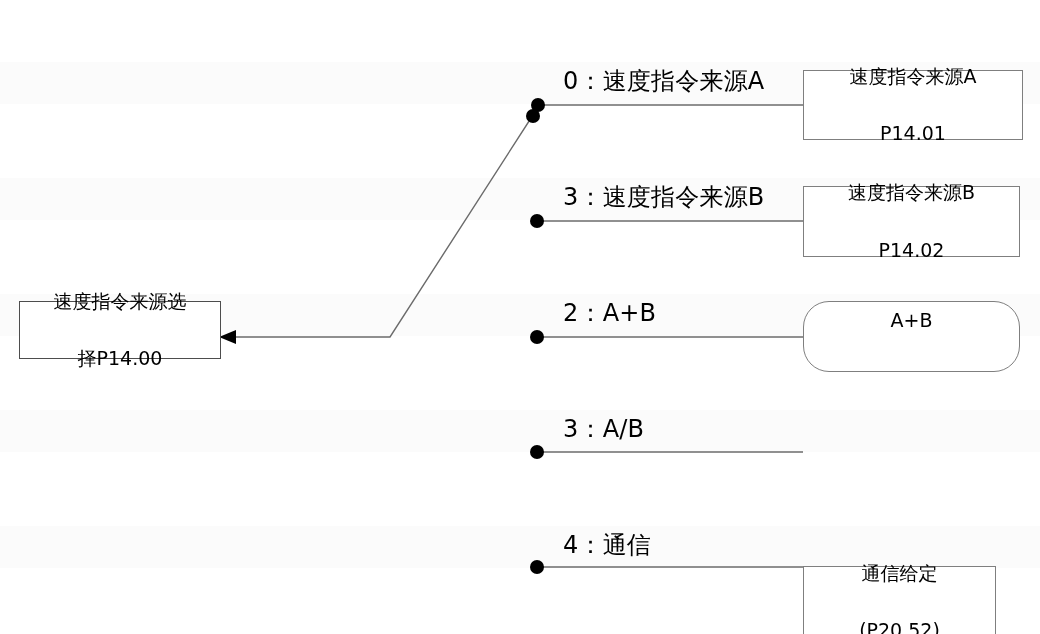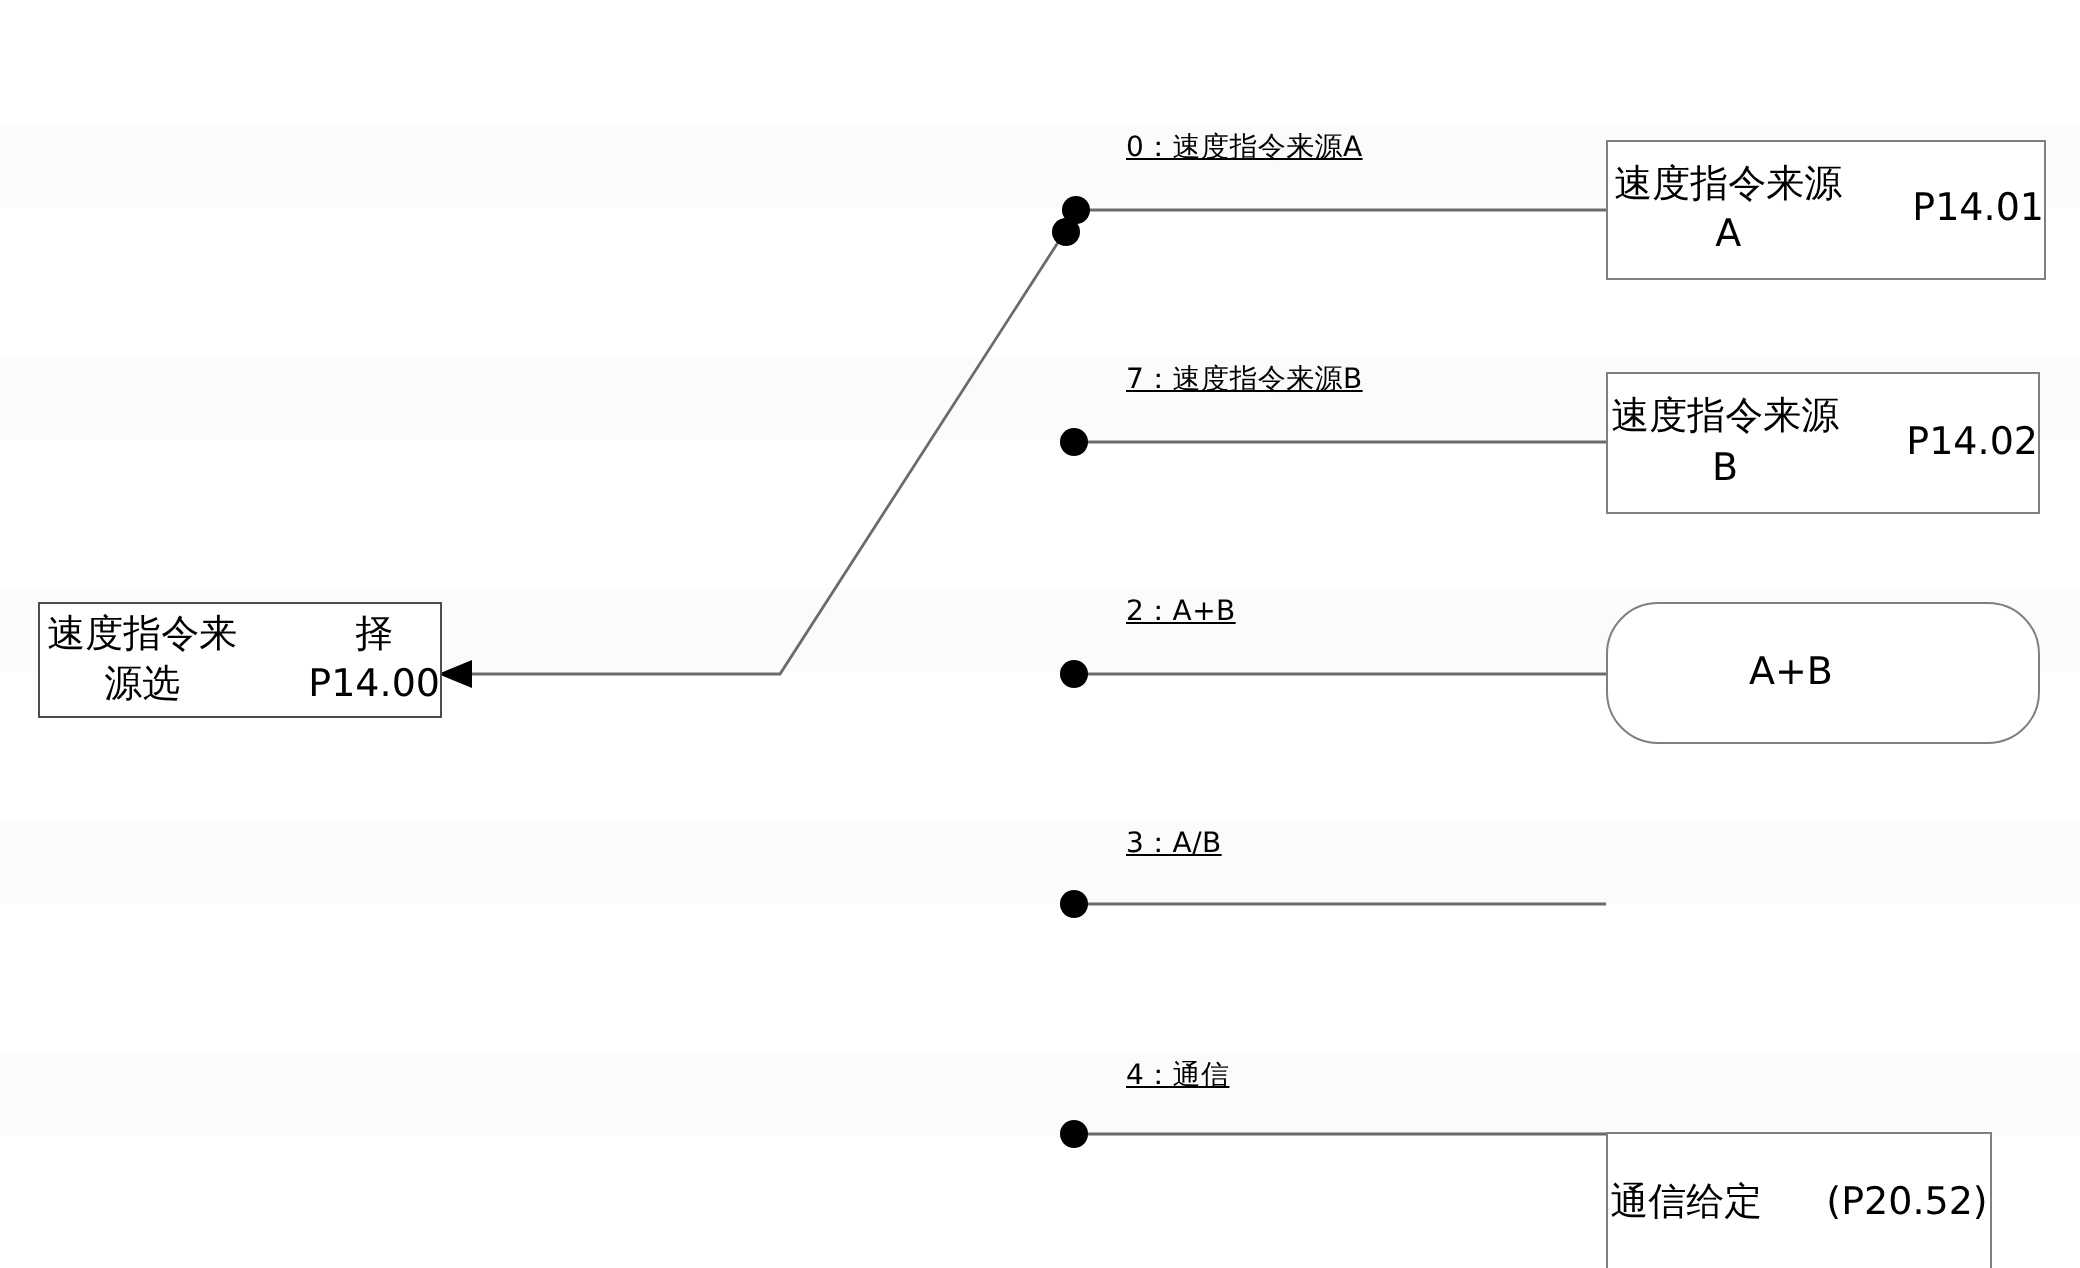--- a/index.html
+++ b/index.html
@@ -22,42 +22,41 @@
     left: 0;
     width: 1040px;
     background: #fbfbfb;
   }
   .box {
     position: absolute;
     box-sizing: border-box;
     border: 1px solid #7f7f7f;
     background: #ffffff;
     display: flex;
-    flex-direction: row;
+    flex-direction: column;
     align-items: center;
     justify-content: center;
     text-align: center;
     color: #000000;
     font-size: 19px;
     line-height: 1.32;
     gap: 32px;
   }
   .box.selector {
     border-color: #4d4d4d;
   }
   .box .line2 {
     display: block;
   }
   .node-label {
     position: absolute;
     color: #000000;
-    font-size: 14px;
+    font-size: 24px;
     white-space: nowrap;
     letter-spacing: 0.2px;
-    text-decoration: underline;
   }
   svg.wires {
     position: absolute;
     left: 0;
     top: 0;
     width: 1040px;
     height: 634px;
     overflow: visible;
   }
 </style>
@@ -89,21 +88,21 @@
     <circle cx="537" cy="452" r="7" fill="#000000"></circle>
     <circle cx="537" cy="567" r="7" fill="#000000"></circle>
   </svg>
 
   <div class="box selector" style="left:19px;top:301px;width:202px;height:58px;">
     <span>速度指令来源选</span>
     <span class="line2">择P14.00</span>
   </div>
 
   <div class="node-label" style="left:563px;top:65px;">0：速度指令来源A</div>
-  <div class="node-label" style="left:563px;top:181px;">7：速度指令来源B</div>
+  <div class="node-label" style="left:563px;top:181px;">3：速度指令来源B</div>
   <div class="node-label" style="left:563px;top:297px;">2：A+B</div>
   <div class="node-label" style="left:563px;top:413px;">3：A/B</div>
   <div class="node-label" style="left:563px;top:529px;">4：通信</div>
 
   <div class="box" style="left:803px;top:70px;width:220px;height:70px;">
     <span>速度指令来源A</span>
     <span class="line2">P14.01</span>
   </div>
 
   <div class="box" style="left:803px;top:186px;width:217px;height:71px;align-items:center;">

